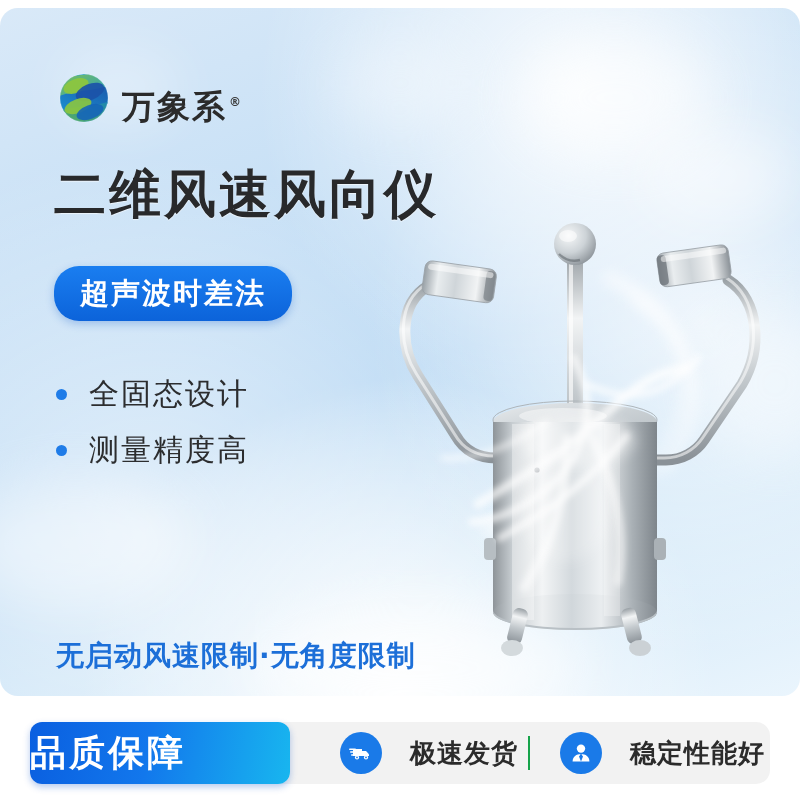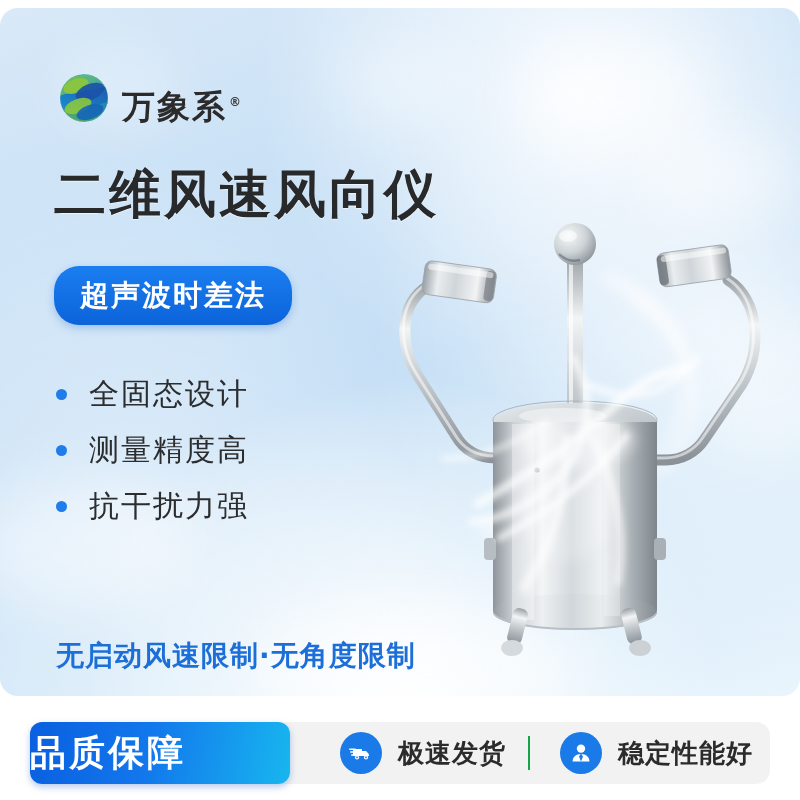--- a/index.html
+++ b/index.html
@@ -41,21 +41,21 @@
   .title{
     position:absolute;left:54px;top:158px;
     font-size:52px;font-weight:bold;color:#28292b;letter-spacing:3px;line-height:1.1;
     font-family:"DejaVu Sans","Liberation Sans",sans-serif;
     text-shadow:0 1px 1px rgba(255,255,255,.6);
   }
 
   
   .pill{
     position:absolute;left:54px;top:258px;
-    height:59px;padding:0 26px;border-radius:25px;
+    height:39px;padding:8px 26px;border-radius:25px;
     background:linear-gradient(180deg,#1a7ef0 0%,#0c63da 100%);
     color:#fff;font-size:29px;font-weight:bold;letter-spacing:2px;
     display:flex;align-items:center;justify-content:center;
     font-family:Liberation Sans, sans-serif;
     box-shadow:0 3px 8px rgba(16,90,200,.28);
   }
 
   
   .bullets{position:absolute;left:56px;top:358px;}
   .bullet{display:flex;align-items:center;height:56px;}
@@ -83,21 +83,21 @@
     background:#f2f2f2;border-radius:14px;
   }
   .quality{
     position:absolute;left:0;top:0;width:260px;height:62px;border-radius:12px;
     background:linear-gradient(100deg,#0a5fe0 0%,#1277ec 45%,#18b6ef 100%);
     display:flex;align-items:center;
     box-shadow:0 3px 7px rgba(10,80,200,.30);
   }
   .quality-text{color:#fff;font-size:36px;font-weight:bold;letter-spacing:3px;
     font-family:"DejaVu Sans","Liberation Sans",sans-serif;}
-  .feat{position:absolute;top:10px;height:42px;display:flex;align-items:center;gap:16px;}
+  .feat{position:absolute;top:10px;height:42px;display:flex;align-items:center;gap:28px;}
   .feat-1{left:310px;}
   .feat-2{left:530px;}
   .feat-icon{width:42px;height:42px;border-radius:50%;background:#1a7ae8;flex:0 0 42px;
     display:flex;align-items:center;justify-content:center;}
   .feat-icon svg{display:block;}
   .feat-text{font-size:26px;color:#2b2b2b;font-weight:bold;letter-spacing:1px;
     font-family:"DejaVu Sans","Liberation Sans",sans-serif;}
   .vdiv{position:absolute;left:498px;top:14px;width:2px;height:34px;background:#16a34a;}
 </style>
 </head>
@@ -158,24 +158,20 @@
 
     <div class="bullets">
       <div class="bullet">
         <span class="dot"></span>
         <span class="bullet-text">全固态设计</span>
       </div>
       <div class="bullet">
         <span class="dot"></span>
         <span class="bullet-text">测量精度高</span>
       </div>
-      <div class="bullet">
-        <span class="dot"></span>
-        <span class="bullet-text">抗干扰力强</span>
-      </div>
     </div>
 
     <div class="tagline">无启动风速限制·无角度限制</div>
 
     <div class="product">
       <svg viewBox="0 0 430 470">
         <defs>
           <linearGradient id="steelH" x1="0" y1="0" x2="1" y2="0">
             <stop offset="0%" stop-color="#8e9499"></stop>
             <stop offset="12%" stop-color="#c8ced2"></stop>

